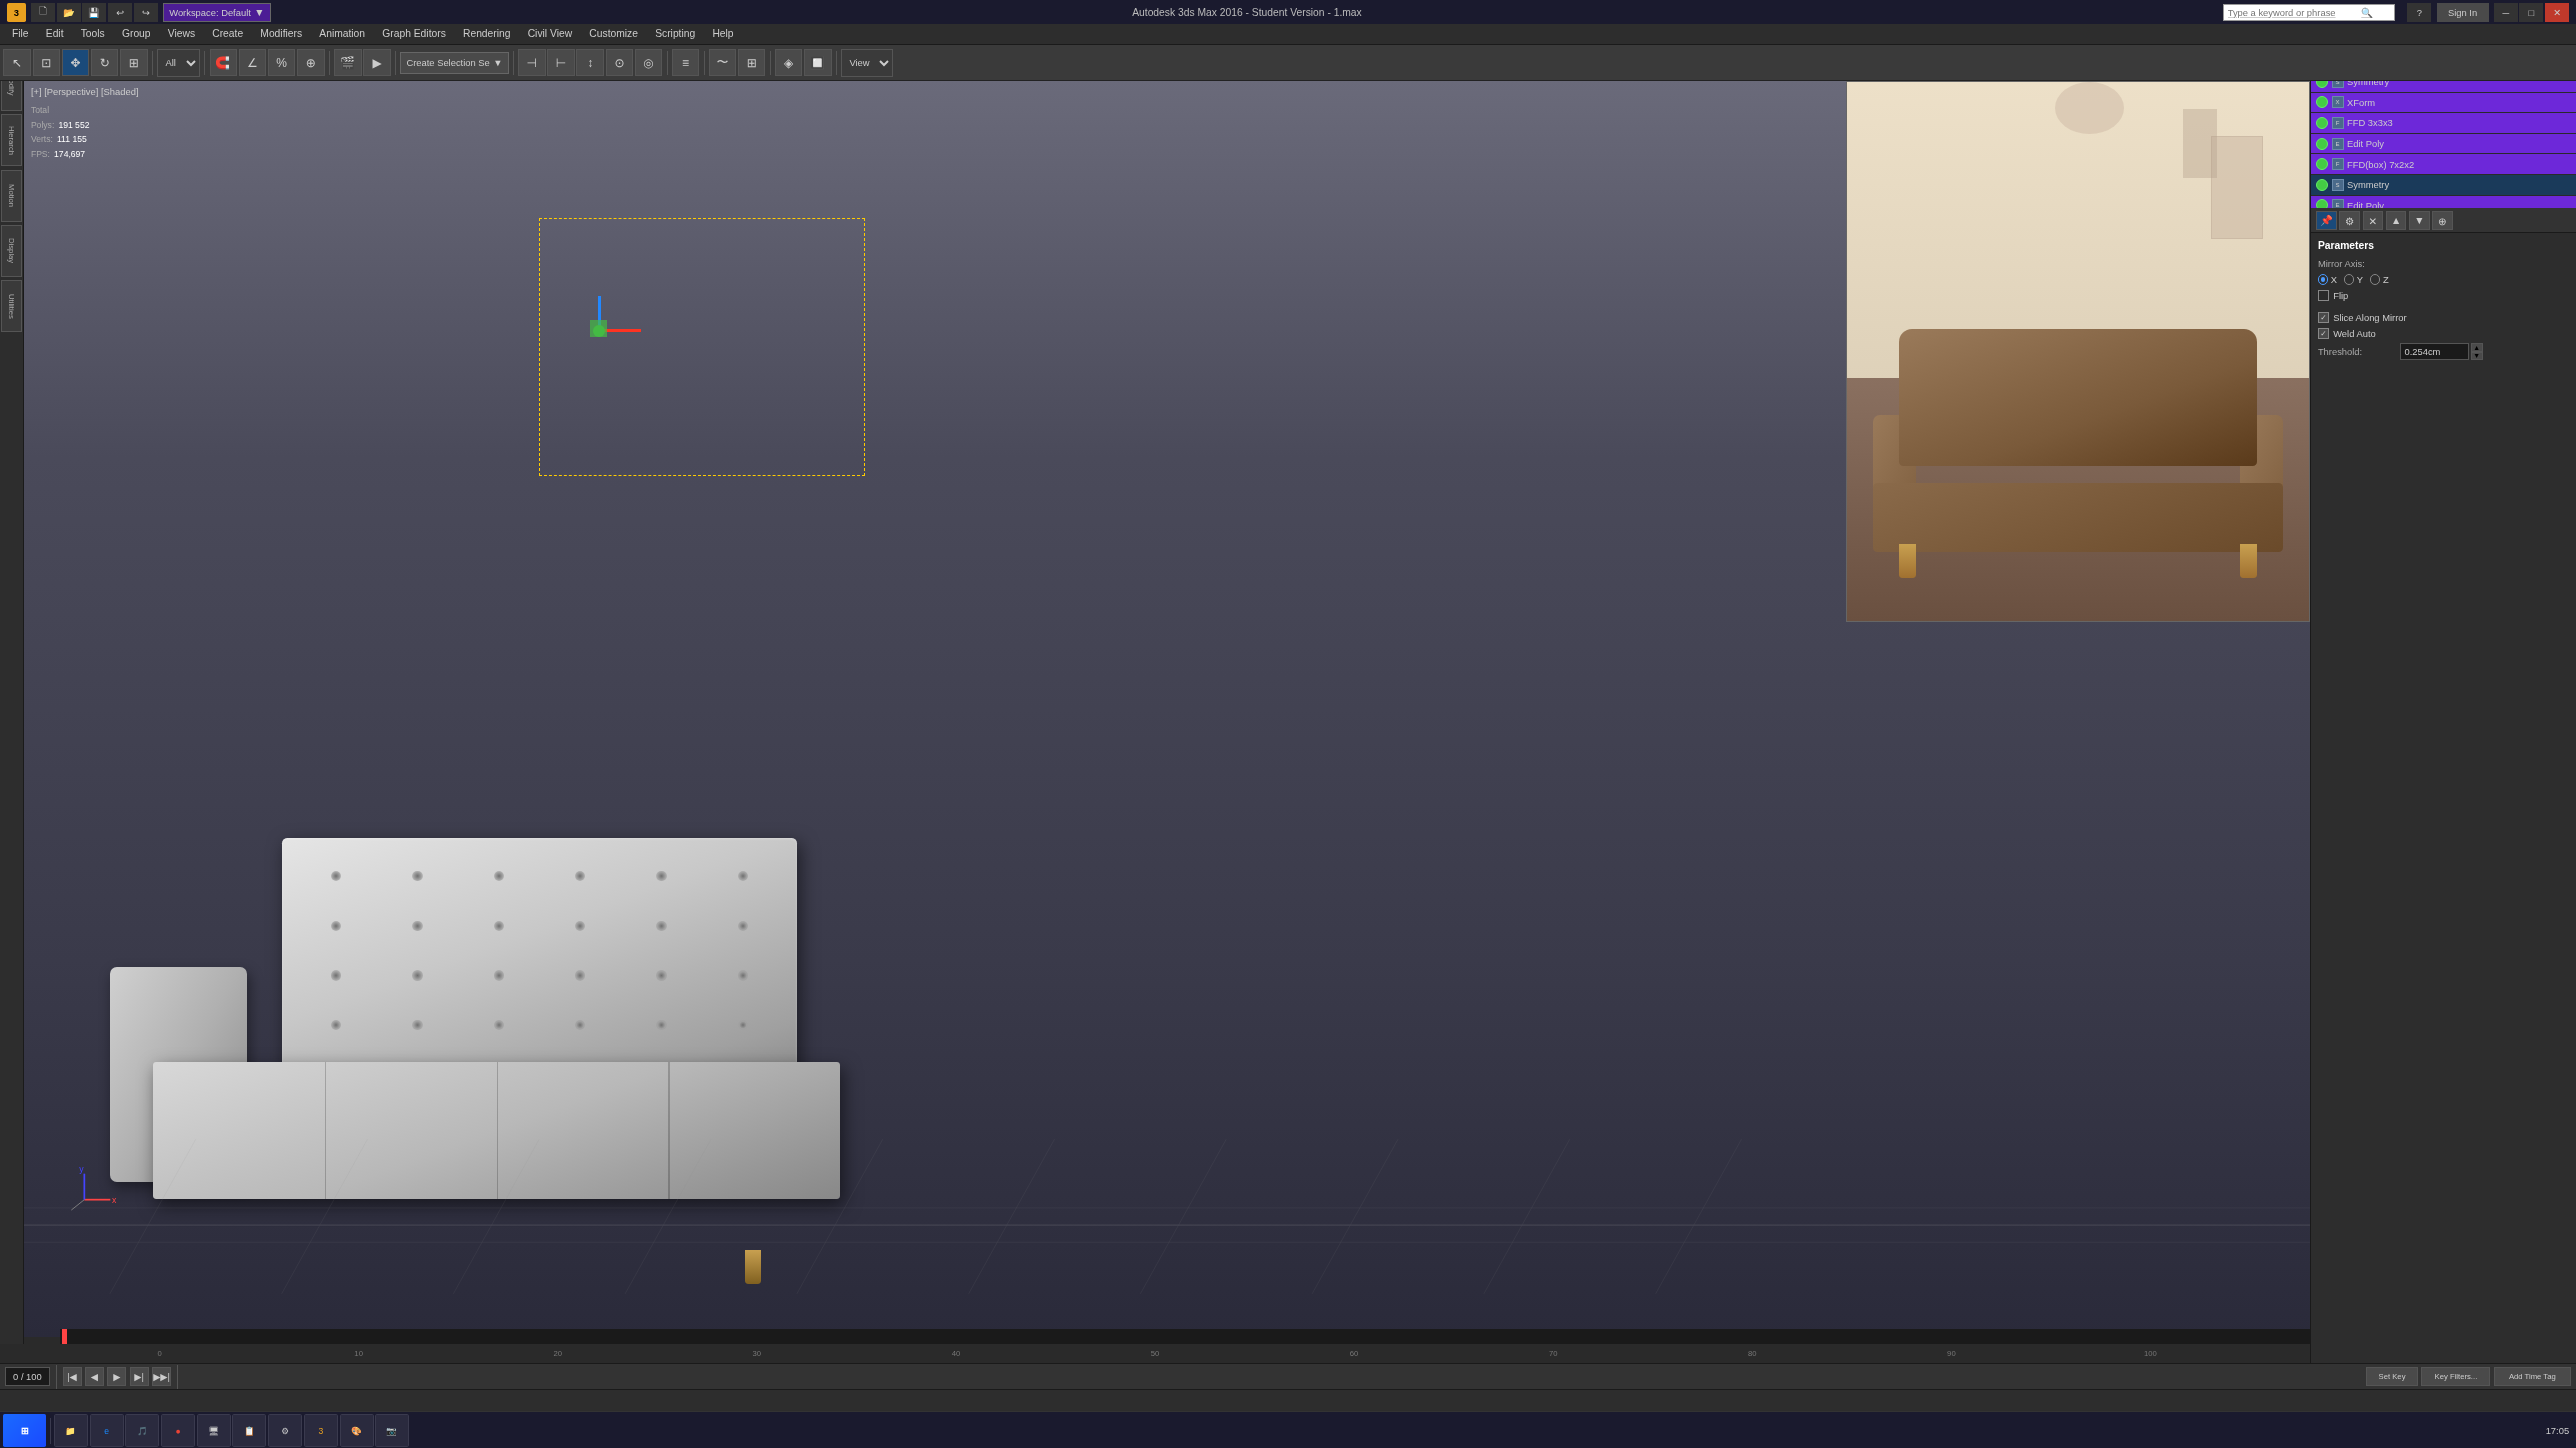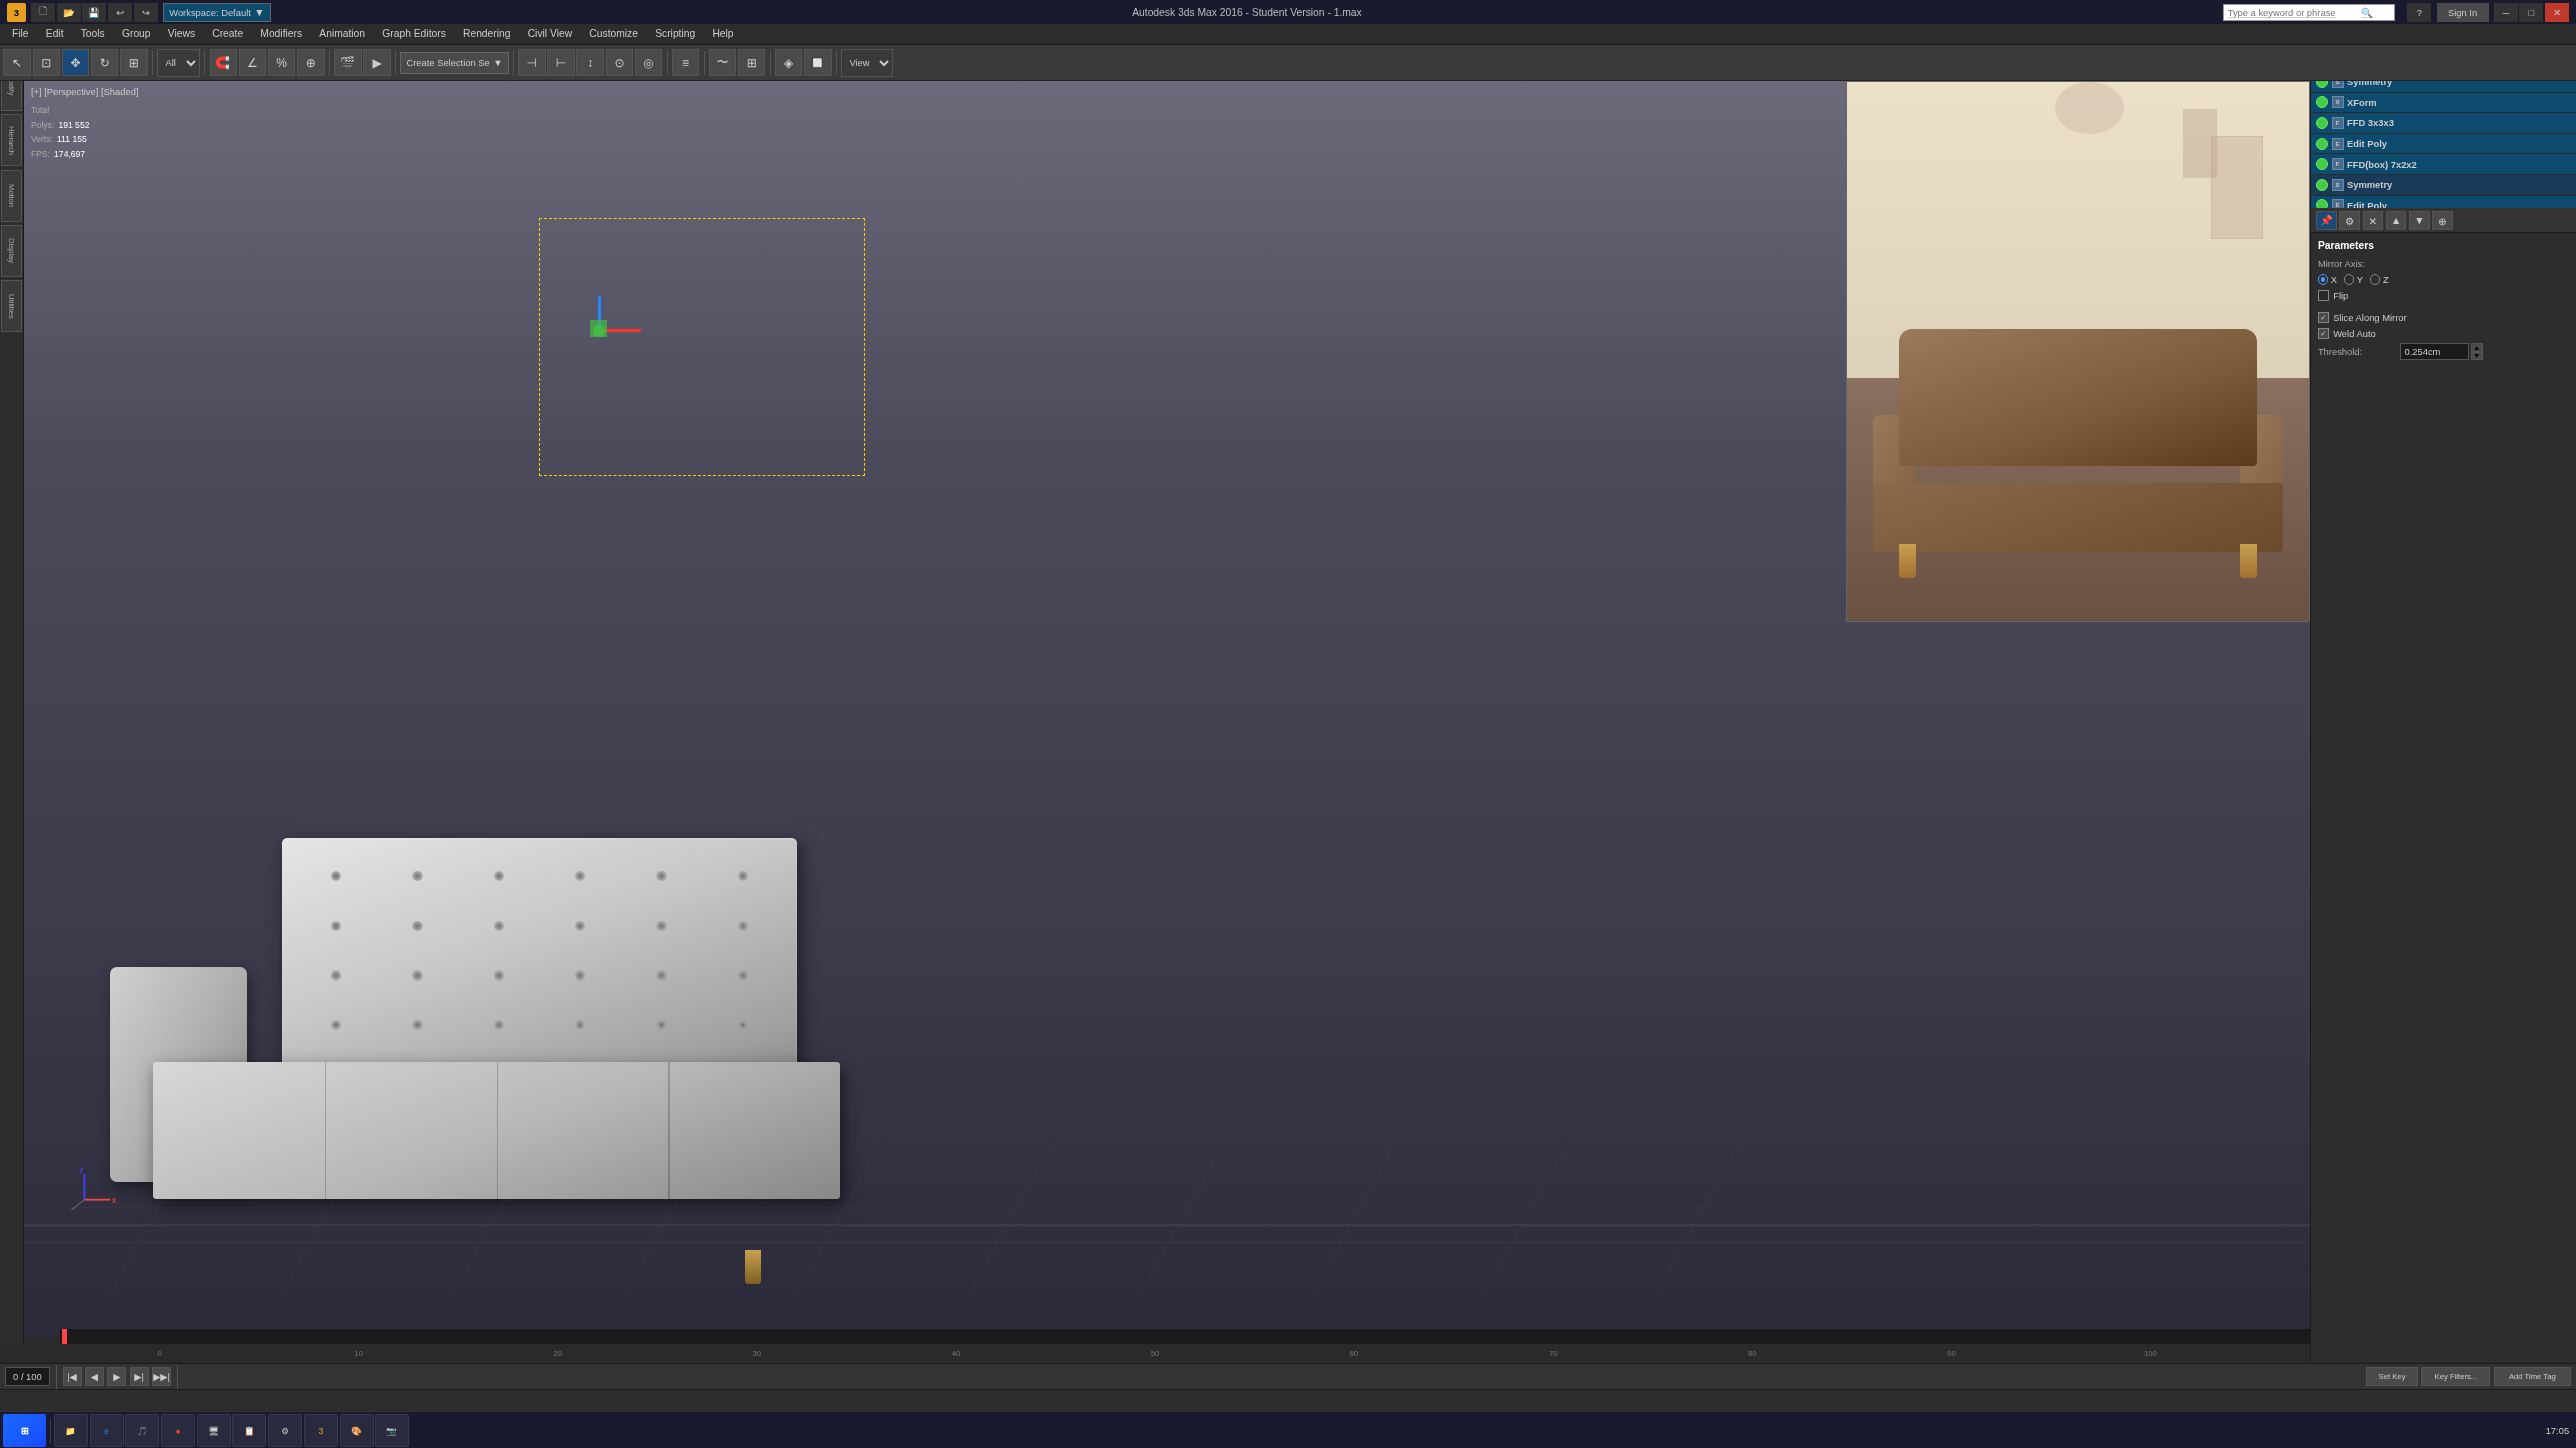--- a/index.html
+++ b/index.html
@@ -297,25 +297,24 @@
       background: #4a4a4a;
       border: 0.9px solid #666;
       color: #ccc;
       font-size: 10.3px;
       cursor: pointer;
       display: flex; align-items: center; justify-content: center;
     }
 
     
     #modifier-stack {
-      background: #0c4a6e;
+      background: #6d28d9;
       height: 137px;
       overflow-y: auto;
       border-bottom: 0.9px solid #333;
-      font-weight: bold;
     }
     .modifier-item {
       display: flex;
       align-items: center;
       height: 20.6px;
       padding: 0 5.2px;
       border-bottom: 0.9px solid #2a2a2a;
       gap: 3.4px;
       cursor: pointer;
     }
@@ -767,21 +766,21 @@
   <div style="display:flex;align-items:center;gap:5.2px;">
     <div class="app-icon">3</div>
 
     <div style="display:flex;gap:1.7px;">
       <button class="win-btn">🗋</button>
       <button class="win-btn">📂</button>
       <button class="win-btn">💾</button>
       <button class="win-btn">↩</button>
       <button class="win-btn">↪</button>
     </div>
-    <div style="display:flex;align-items:center;background:#0c4a6e;border:0.9px solid #666;height:19px;padding:0 5.2px;gap:3.4px;">
+    <div style="display:flex;align-items:center;background:#4c1d95;border:0.9px solid #666;height:19px;padding:0 5.2px;gap:3.4px;">
       <span style="font-size:9.4px;color:#ccc;">Workspace: Default</span>
       <span>▼</span>
     </div>
   </div>
   <div class="title-text">Autodesk 3ds Max 2016 - Student Version - 1.max</div>
   <div style="display:flex;align-items:center;gap:5.2px;">
     <div id="title-search">
       <input type="text" placeholder="Type a keyword or phrase" style="">
       <span style="font-size:9.4px;color:#888;">🔍</span>
     </div>

